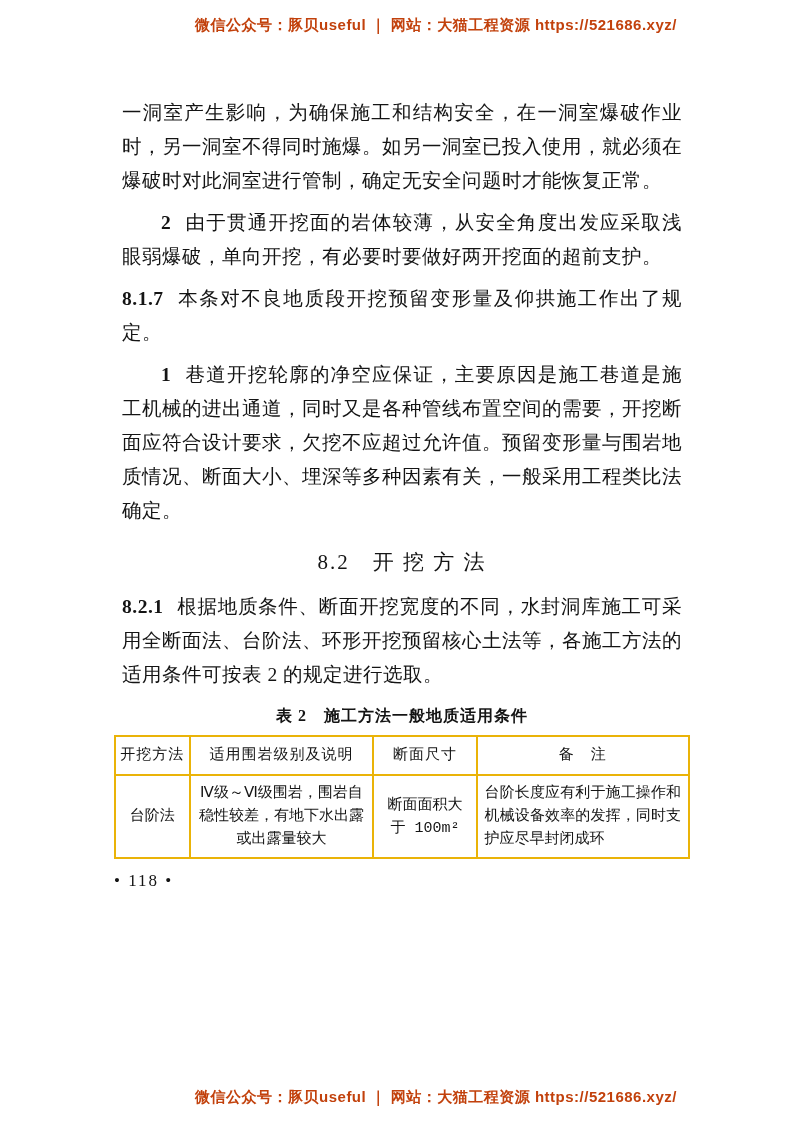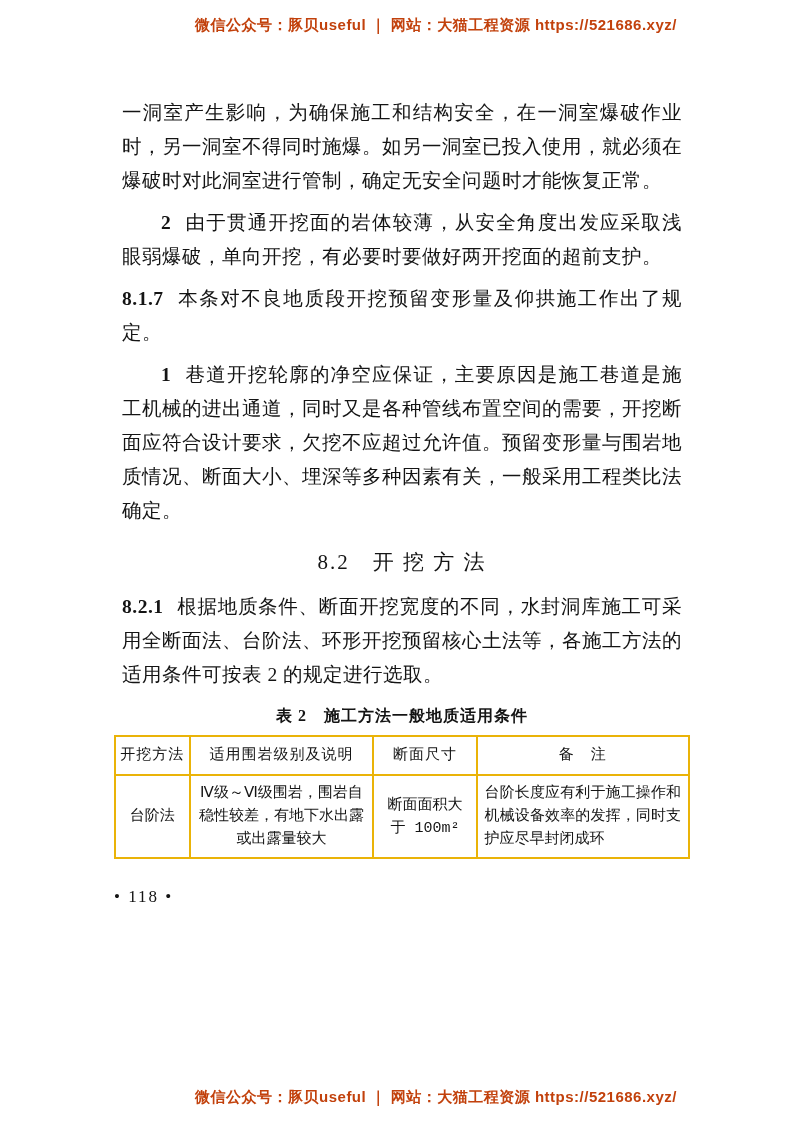--- a/index.html
+++ b/index.html
@@ -67,21 +67,21 @@
     letter-spacing:1px;
     padding:7px 4px;
   }
   col.c1{width:13%;}
   col.c2{width:32%;}
   col.c3{width:18%;}
   col.c4{width:37%;}
   td.center{text-align:center;}
   td.just{text-align:justify;}
   .pagenum{
-    margin:28px 0 0 0;
+    margin:12px 0 0 0;
     font-size:17px;
     letter-spacing:2px;
   }
 </style>
 </head>
 <body>
 
 <div class="page">
 
   <div class="banner top">微信公众号：豚贝useful ｜ 网站：大猫工程资源 https://521686.xyz/</div>

